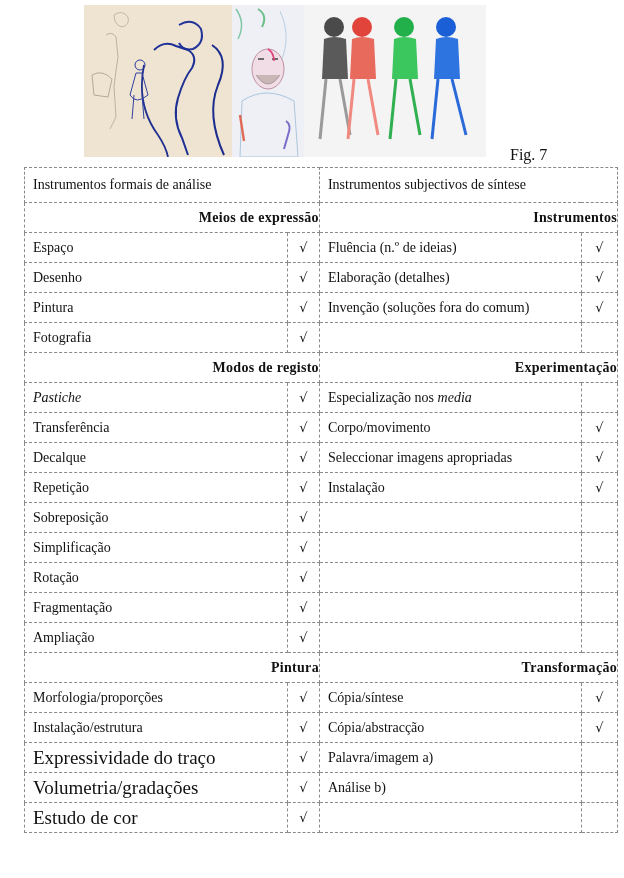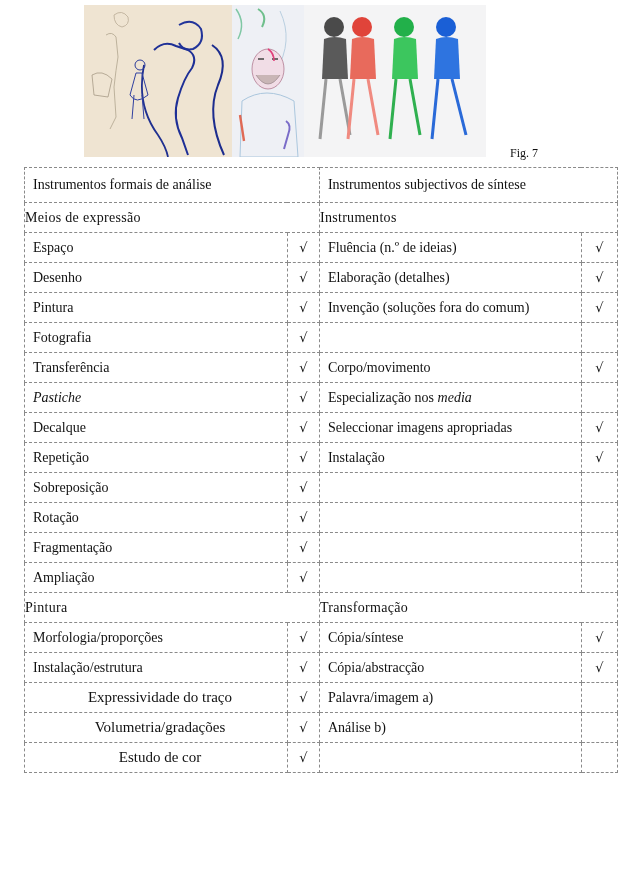--- a/index.html
+++ b/index.html
@@ -29,21 +29,21 @@
       overflow: hidden;
     }
     .fig-img svg { display: block; width: 100%; height: 100%; }
     .fig-1 { width: 148px; background: #efe6d6; }
     .fig-2 { width: 72px; background: #eef0f6; }
     .fig-3 { width: 182px; background: #f3f3f4; }
     .fig-caption {
       position: absolute;
       left: 510px;
       top: 146px;
-      font-size: 12px;
+      font-size: 16px;
     }
     table.analysis {
       position: absolute;
       left: 24px;
       top: 167px;
       width: 594px;
       border-collapse: collapse;
       table-layout: fixed;
       font-size: 14px;
     }
@@ -56,30 +56,30 @@
       vertical-align: middle;
     }
     table.analysis tr.top-header td { height: 34px; }
     table.analysis td.check {
       text-align: center;
       padding: 0;
       font-family: "DejaVu Serif", serif;
       font-size: 13px;
     }
     table.analysis td.section {
-      text-align: left;
-      font-weight: normal;
+      text-align: right;
+      font-weight: bold;
       padding: 0;
       letter-spacing: 0.3px;
     }
     .col-label { width: 255px; }
     .col-check { width: 31px; }
     .col-label-r { width: 254px; }
     .col-check-r { width: 35px; }
-    .big { font-size: 15px; text-align: center; }
+    .big { font-size: 19px; }
     em, i { font-style: italic; }
   </style>
 </head>
 <body>
 
 <div class="figure-strip">
   <div class="fig-img fig-1">
     <svg viewBox="0 0 148 152" preserveAspectRatio="none">
       <rect width="148" height="152" fill="#efe4d2"></rect>
       <path d="M30 10 q8 -6 14 2 q2 8 -6 10 q-8 -2 -8 -12z" fill="none" stroke="#b9ab96" stroke-width="0.8"></path>
@@ -172,45 +172,55 @@
         <td>Invenção (soluções fora do comum)</td>
         <td class="check">√</td>
       </tr>
       <tr>
         <td>Fotografia</td>
         <td class="check">√</td>
         <td></td>
         <td class="check"></td>
       </tr>
       <tr>
+        <td colspan="2" class="section">Modos de registo</td>
+        <td colspan="2" class="section">Experimentação</td>
+      </tr>
+      <tr>
+        <td><em>Pastiche</em></td>
+        <td class="check">√</td>
+        <td><span>Especialização nos </span><em>media</em></td>
+        <td class="check"></td>
+      </tr>
+      <tr>
         <td>Transferência</td>
         <td class="check">√</td>
         <td>Corpo/movimento</td>
         <td class="check">√</td>
       </tr>
       <tr>
-        <td><em>Pastiche</em></td>
-        <td class="check">√</td>
-        <td><span>Especialização nos </span><em>media</em></td>
-        <td class="check"></td>
-      </tr>
-      <tr>
         <td>Decalque</td>
         <td class="check">√</td>
         <td>Seleccionar imagens apropriadas</td>
         <td class="check">√</td>
       </tr>
       <tr>
         <td>Repetição</td>
         <td class="check">√</td>
         <td>Instalação</td>
         <td class="check">√</td>
       </tr>
       <tr>
         <td>Sobreposição</td>
+        <td class="check">√</td>
+        <td></td>
+        <td class="check"></td>
+      </tr>
+      <tr>
+        <td>Simplificação</td>
         <td class="check">√</td>
         <td></td>
         <td class="check"></td>
       </tr>
       <tr>
         <td>Rotação</td>
         <td class="check">√</td>
         <td></td>
         <td class="check"></td>
       </tr>

